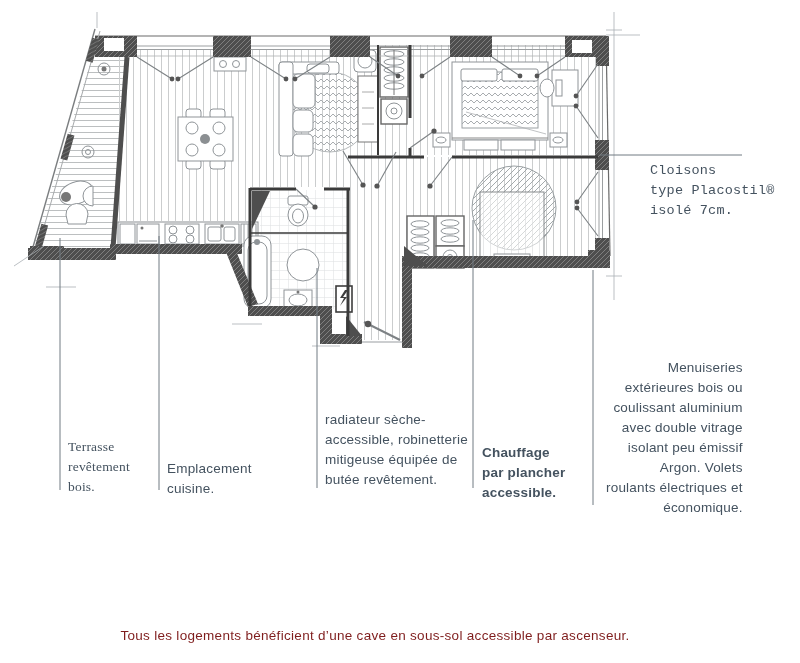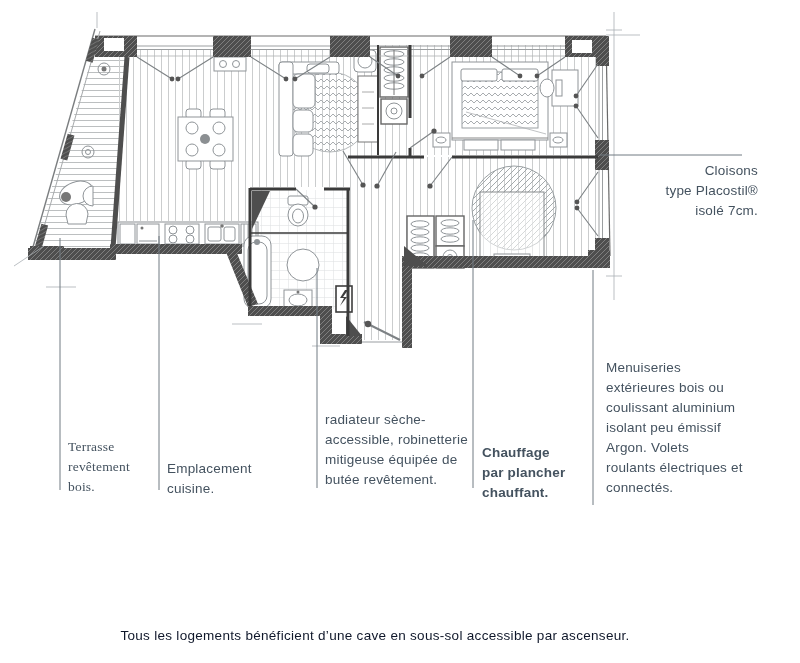--- a/index.html
+++ b/index.html
@@ -1,23 +1,23 @@
 <!DOCTYPE html>
 <html><head>
 <meta charset="utf-8">
 <style>
   html,body{margin:0;padding:0;background:#fff;}
   .stage{position:relative;width:800px;height:663px;background:#ffffff;overflow:hidden;
          font-family:"Liberation Sans", sans-serif;}
   .plan-svg{position:absolute;left:0;top:0;}
   .ann{position:absolute;font-size:13.5px;line-height:20px;letter-spacing:.2px;color:#44525f;}
   .ann div{white-space:nowrap;}
-  .ann.right{text-align:right;}
+  .ann.right{font-family:Liberation Mono, monospace;}
   .caption{position:absolute;left:30px;width:690px;top:628px;text-align:center;
-           font-size:13.5px;letter-spacing:.3px;color:#0f172a;}
+           font-size:13.5px;letter-spacing:.3px;color:#7f1d1d;}
 </style>
 </head>
 <body>
 
 <div class="stage">
 
 <svg class="plan-svg" width="800" height="663" viewBox="0 0 800 663">
   <defs>
     <pattern id="wp" width="5" height="5" patternUnits="userSpaceOnUse">
       <rect width="5" height="5" fill="#4e4e4e"></rect>
@@ -327,28 +327,29 @@
     <path d="M600,155 H742"></path>
   </g>
 </svg>
 
 <div class="ann right" style="left:650px;top:161px;width:108px;">
   <div>Cloisons</div>
   <div>type Placostil®</div>
   <div>isolé 7cm.</div>
 </div>
 
-<div class="ann" style="left:606px;top:358px;">
+<div class="ann" style="left:606px;top:358px;text-align:right;">
   <div>Menuiseries</div>
   <div>extérieures bois ou</div>
   <div>coulissant aluminium</div>
+  <div>avec double vitrage</div>
   <div>isolant peu émissif</div>
   <div>Argon. Volets</div>
   <div>roulants électriques et</div>
-  <div>connectés.</div>
+  <div>économique.</div>
 </div>
 
 <div class="ann" style="left:68px;top:437px;font-family:Liberation Serif, serif;">
   <div>Terrasse</div>
   <div>revêtement</div>
   <div>bois.</div>
 </div>
 
 <div class="ann" style="left:167px;top:459px;">
   <div>Emplacement</div>
@@ -358,18 +359,18 @@
 <div class="ann" style="left:325px;top:410px;">
   <div>radiateur sèche-</div>
   <div>accessible, robinetterie</div>
   <div>mitigeuse équipée de</div>
   <div>butée revêtement.</div>
 </div>
 
 <div class="ann" style="left:482px;top:443px;font-weight:bold;">
   <div>Chauffage</div>
   <div>par plancher</div>
-  <div>chauffant.</div>
+  <div>accessible.</div>
 </div>
 
 <div class="caption">Tous les logements bénéficient d’une cave en sous-sol accessible par ascenseur.</div>
 
 </div>
 
 </body></html>

